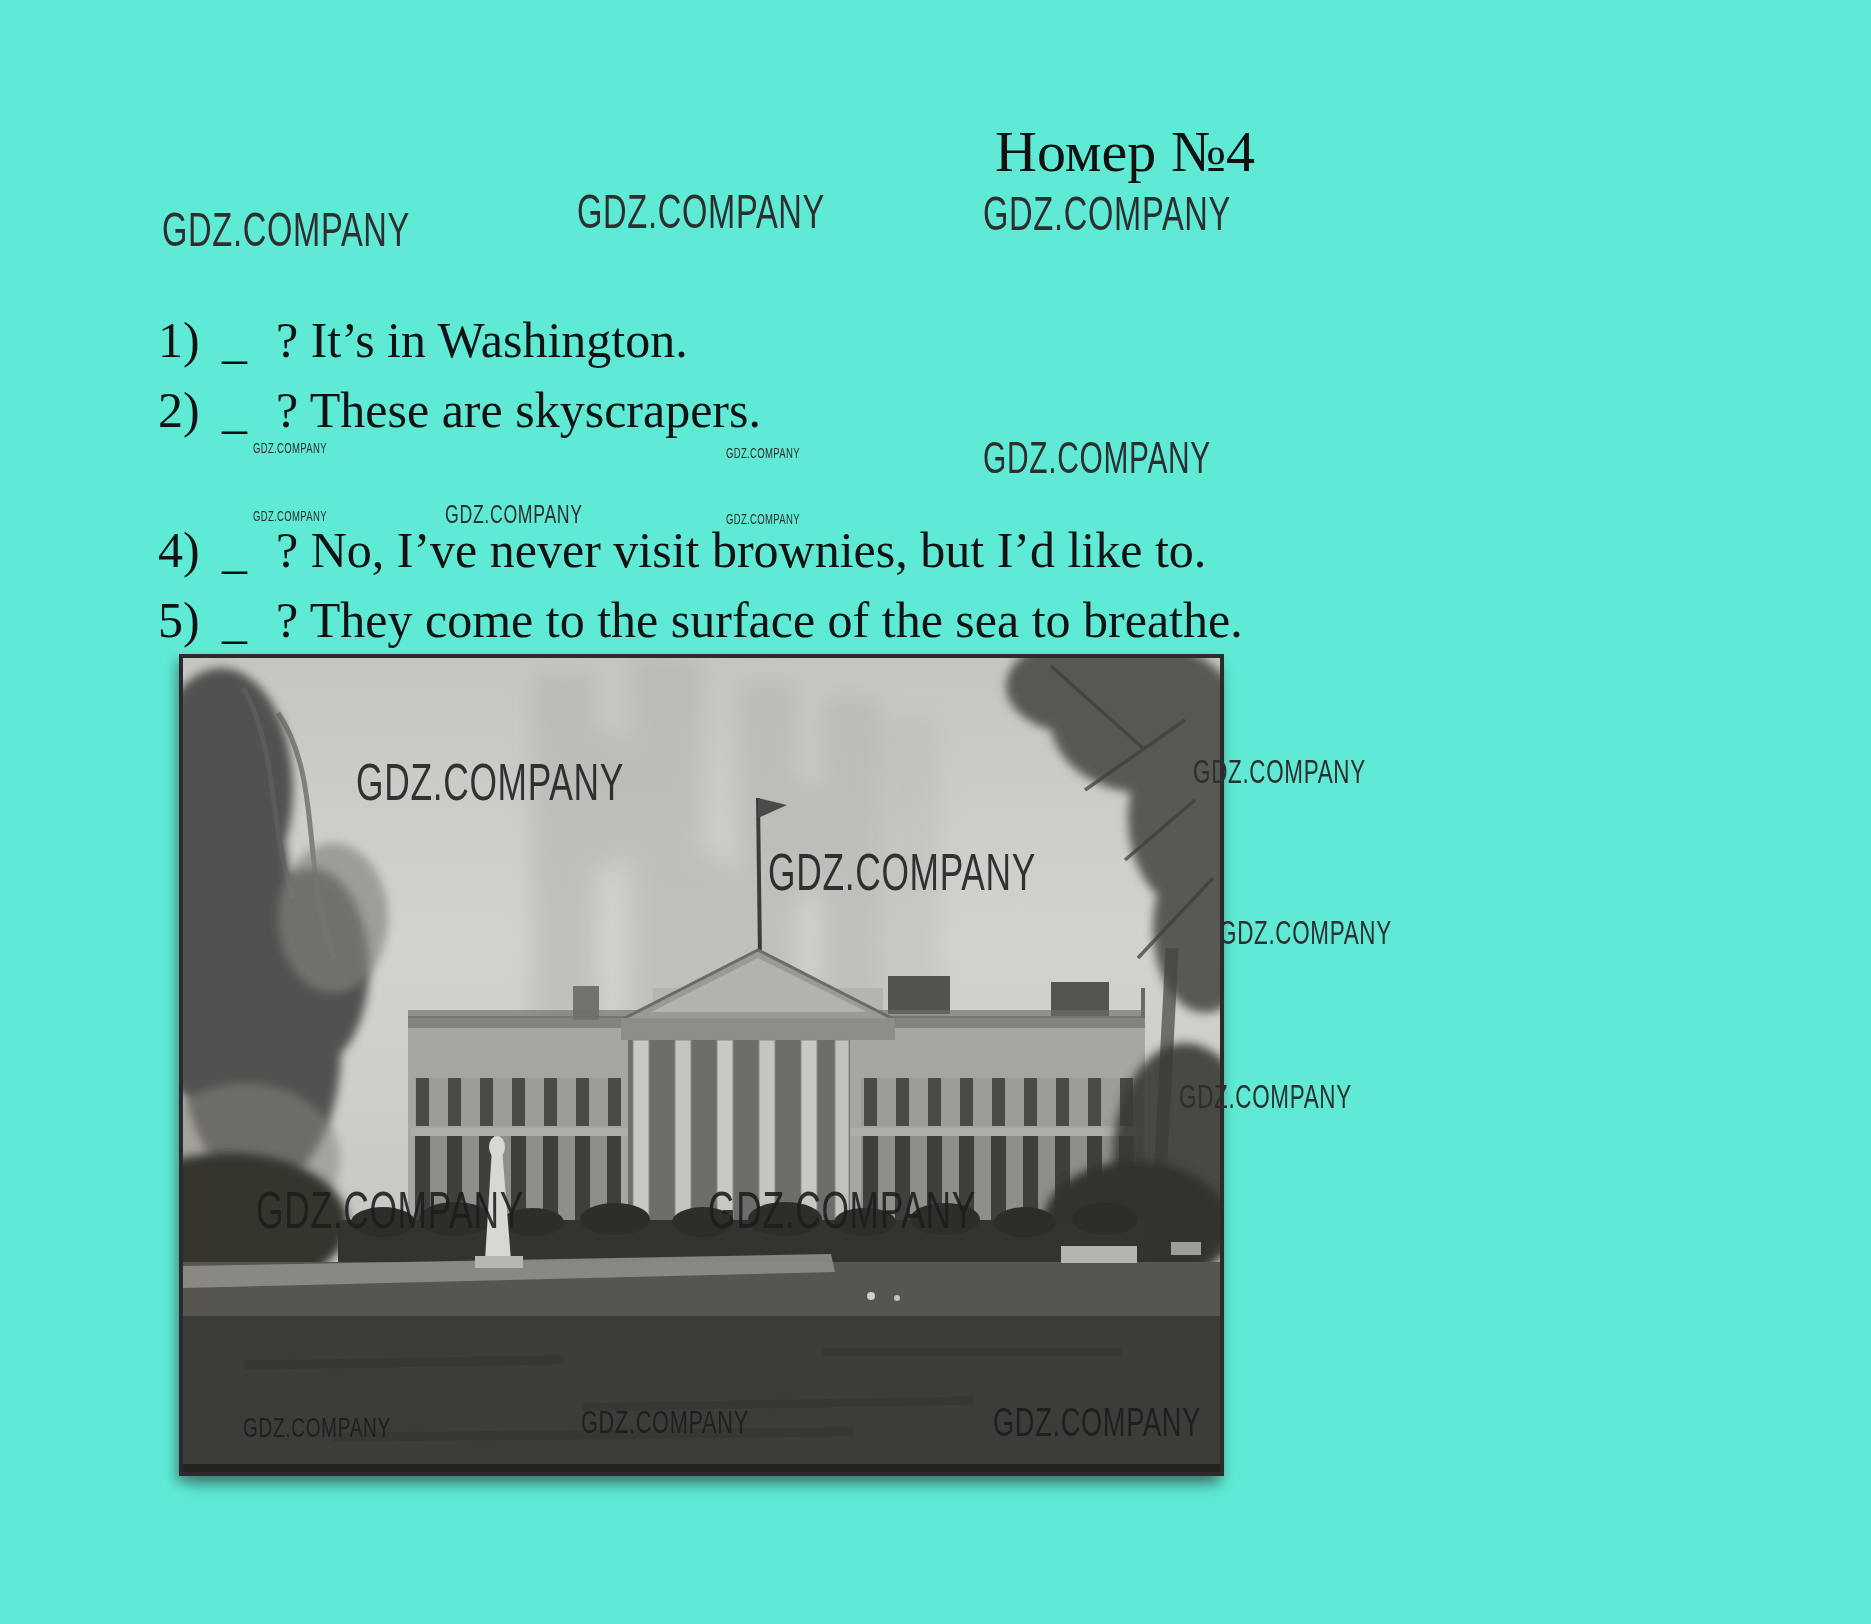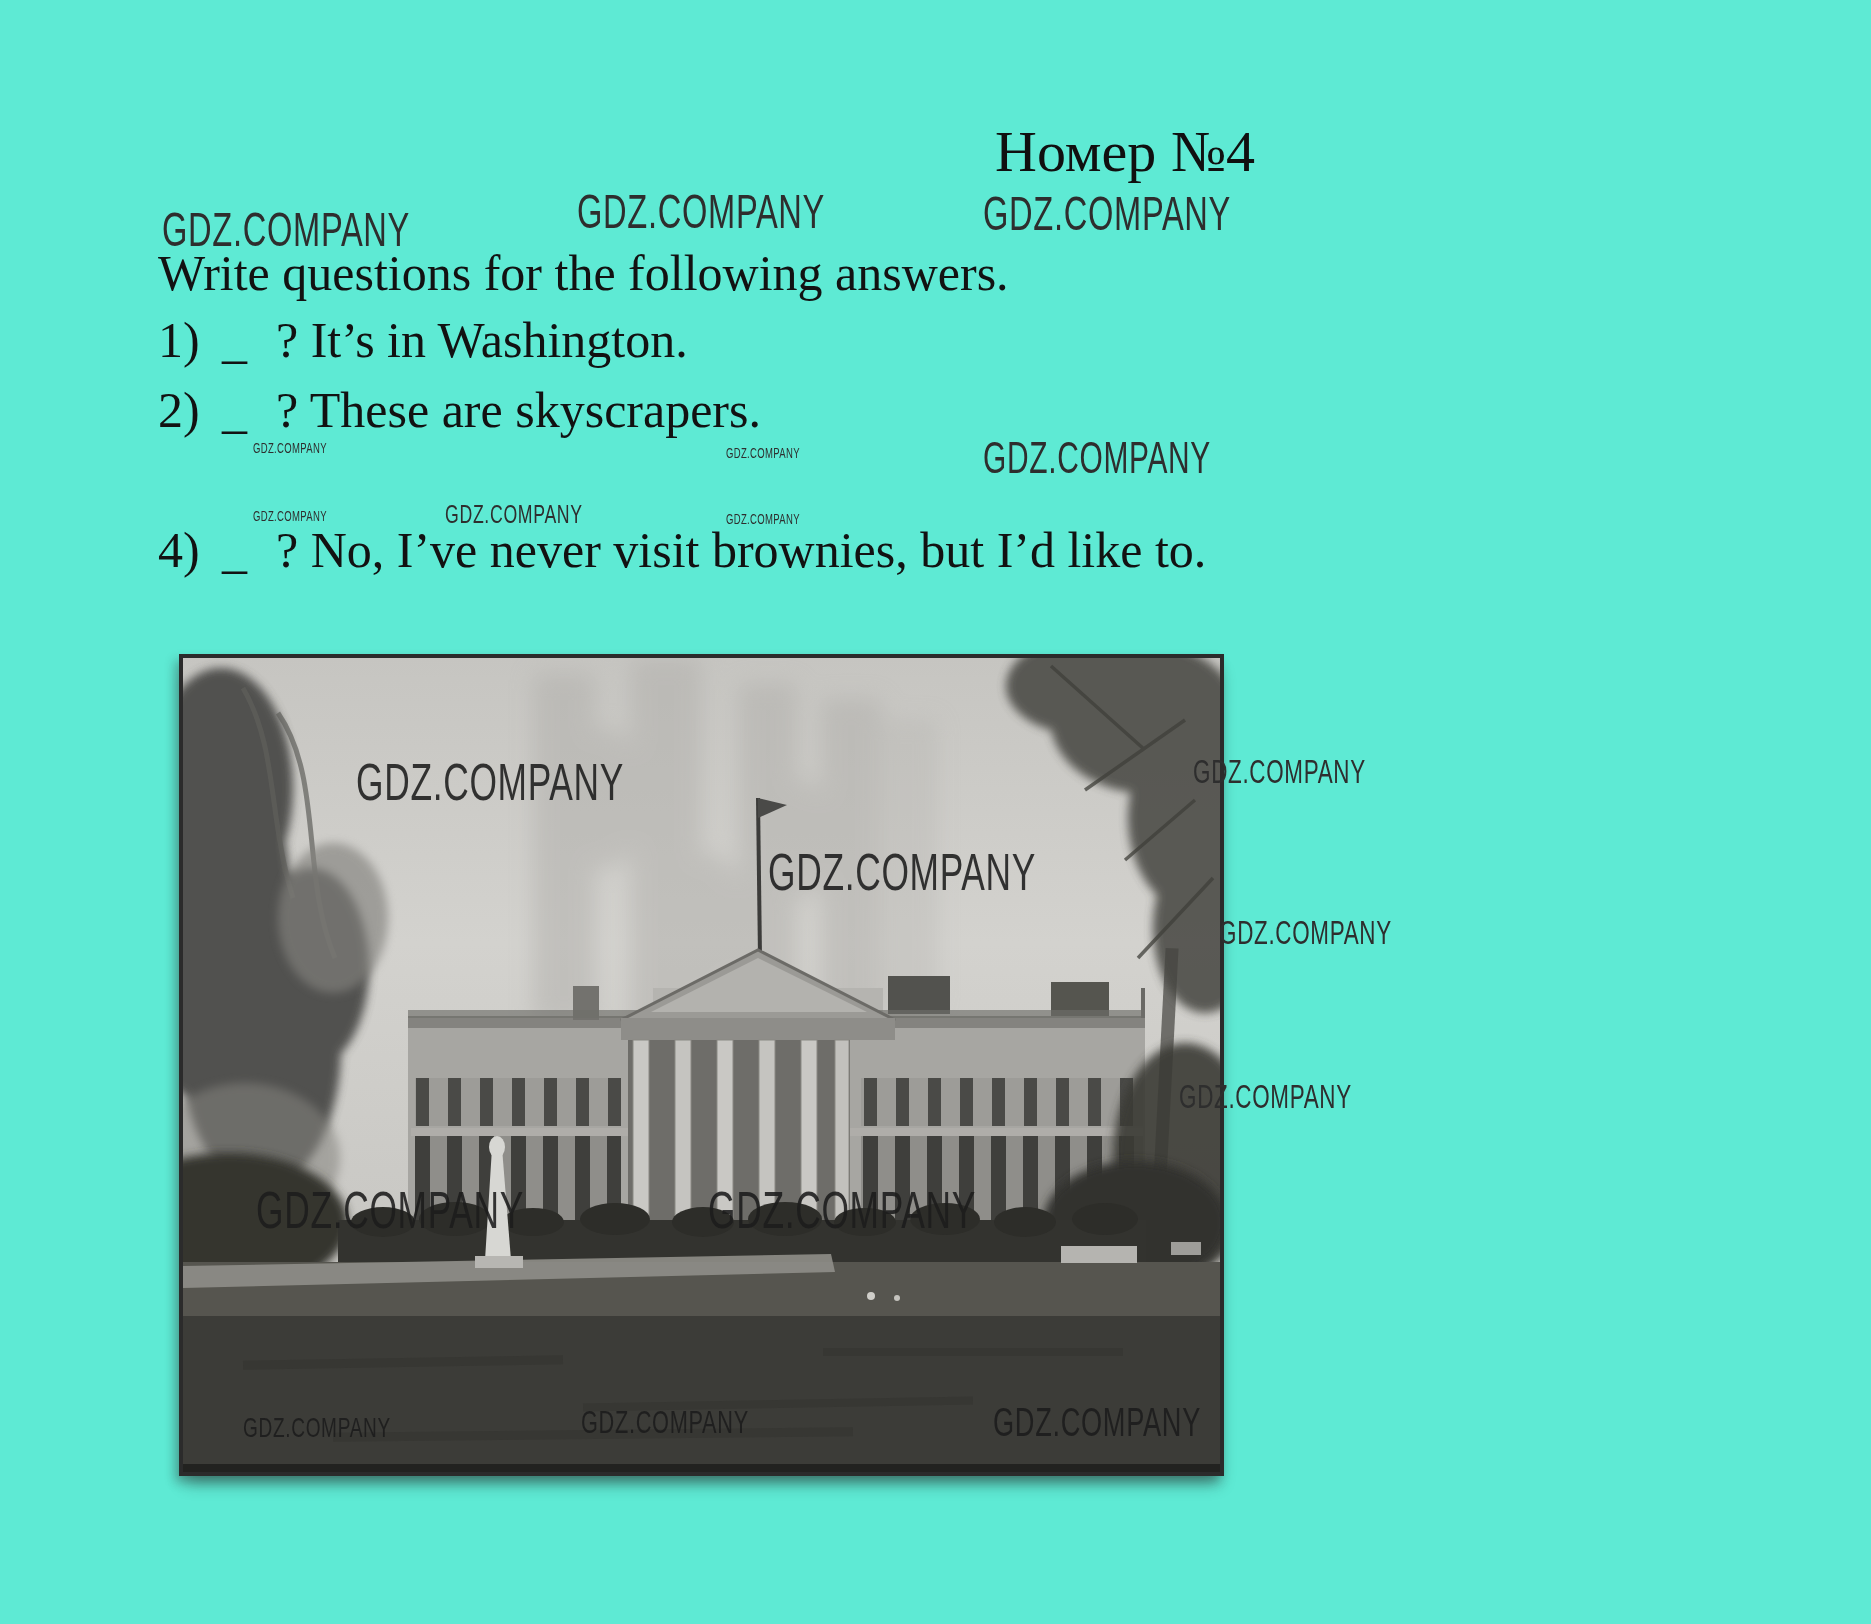--- a/index.html
+++ b/index.html
@@ -38,30 +38,32 @@
 <body>
 
 <div class="page">
 
   <div class="title">Номер №4</div>
 
   <div class="wm" style="left:162px;top:206px;font-size:48px;">GDZ.COMPANY</div>
   <div class="wm" style="left:577px;top:188px;font-size:48px;">GDZ.COMPANY</div>
   <div class="wm" style="left:983px;top:190px;font-size:48px;">GDZ.COMPANY</div>
 
-  <div class="instruction">Write questions for the following answers.</div>
 
   <div class="q-line" style="top:312px;">
     <span class="q-num">1)</span><span class="q-blank">_</span><span class="q-ans">? It’s in Washington.</span>
   </div>
   <div class="q-line" style="top:382px;">
     <span class="q-num">2)</span><span class="q-blank">_</span><span class="q-ans">? These are skyscrapers.</span>
   </div>
   <div class="q-line" style="top:522px;">
     <span class="q-num">4)</span><span class="q-blank">_</span><span class="q-ans">? No, I’ve never visit brownies, but I’d like to.</span>
+  </div>
+  <div class="q-line" style="top:592px;">
+    <span class="q-num">5)</span><span class="q-blank">_</span><span class="q-ans">? They come to the surface of the sea to breathe.</span>
   </div>
 
   <div class="wm" style="left:253px;top:441px;font-size:14px;letter-spacing:.5px;">GDZ.COMPANY</div>
   <div class="wm" style="left:726px;top:446px;font-size:14px;letter-spacing:.5px;">GDZ.COMPANY</div>
   <div class="wm" style="left:983px;top:436px;font-size:44px;">GDZ.COMPANY</div>
   <div class="wm" style="left:253px;top:509px;font-size:14px;letter-spacing:.5px;">GDZ.COMPANY</div>
   <div class="wm" style="left:445px;top:501px;font-size:26px;">GDZ.COMPANY</div>
   <div class="wm" style="left:726px;top:512px;font-size:14px;letter-spacing:.5px;">GDZ.COMPANY</div>
 
   <div class="photo">

